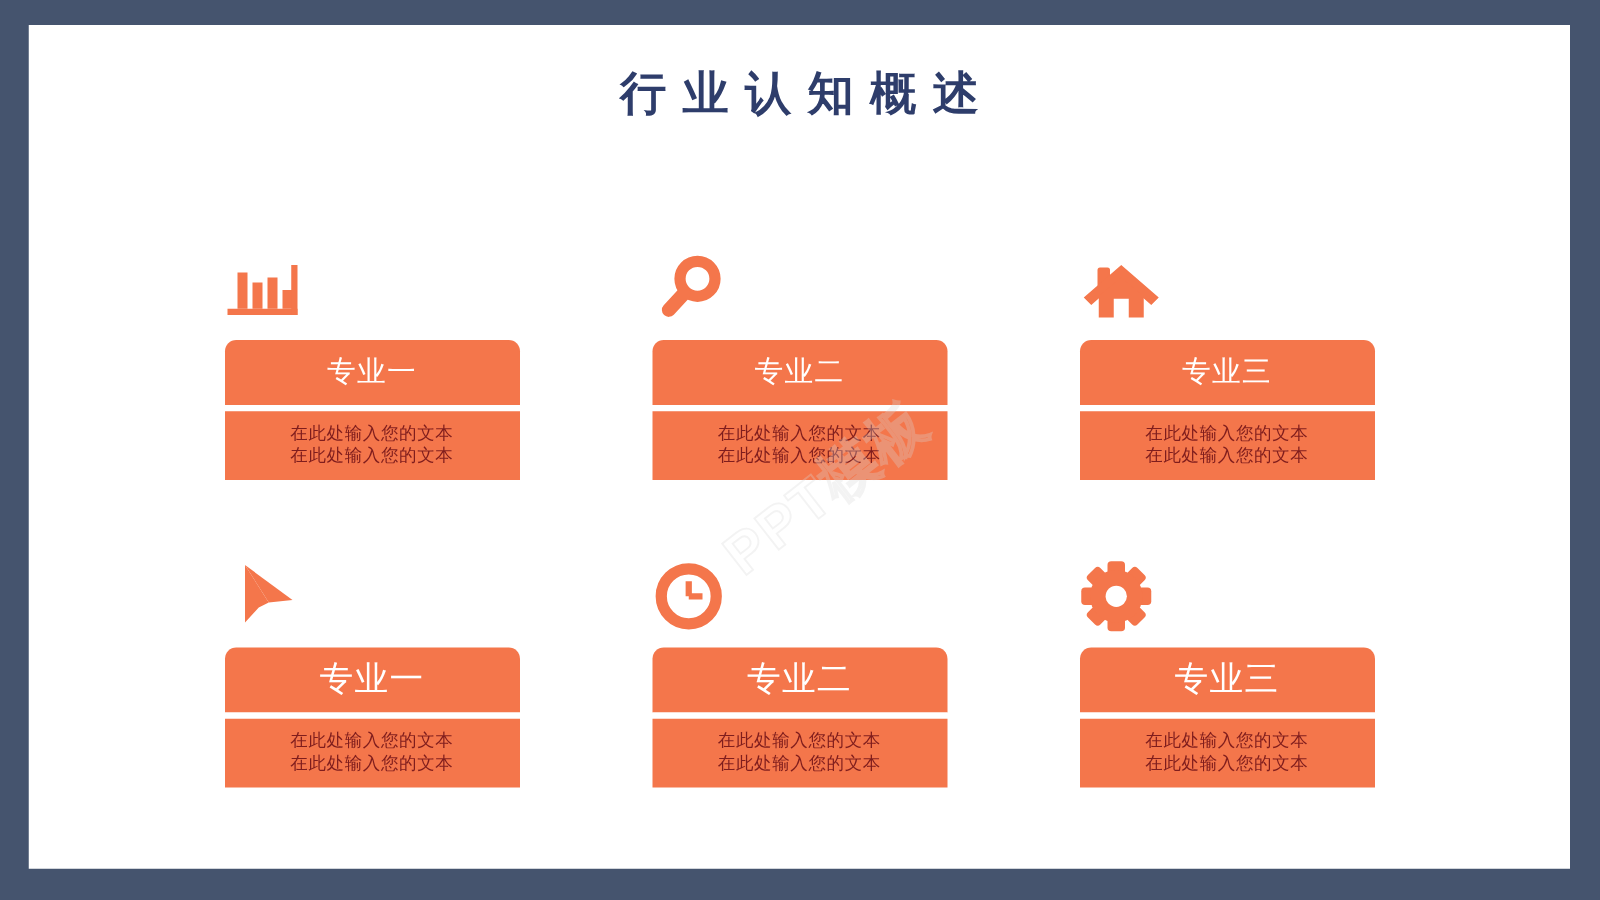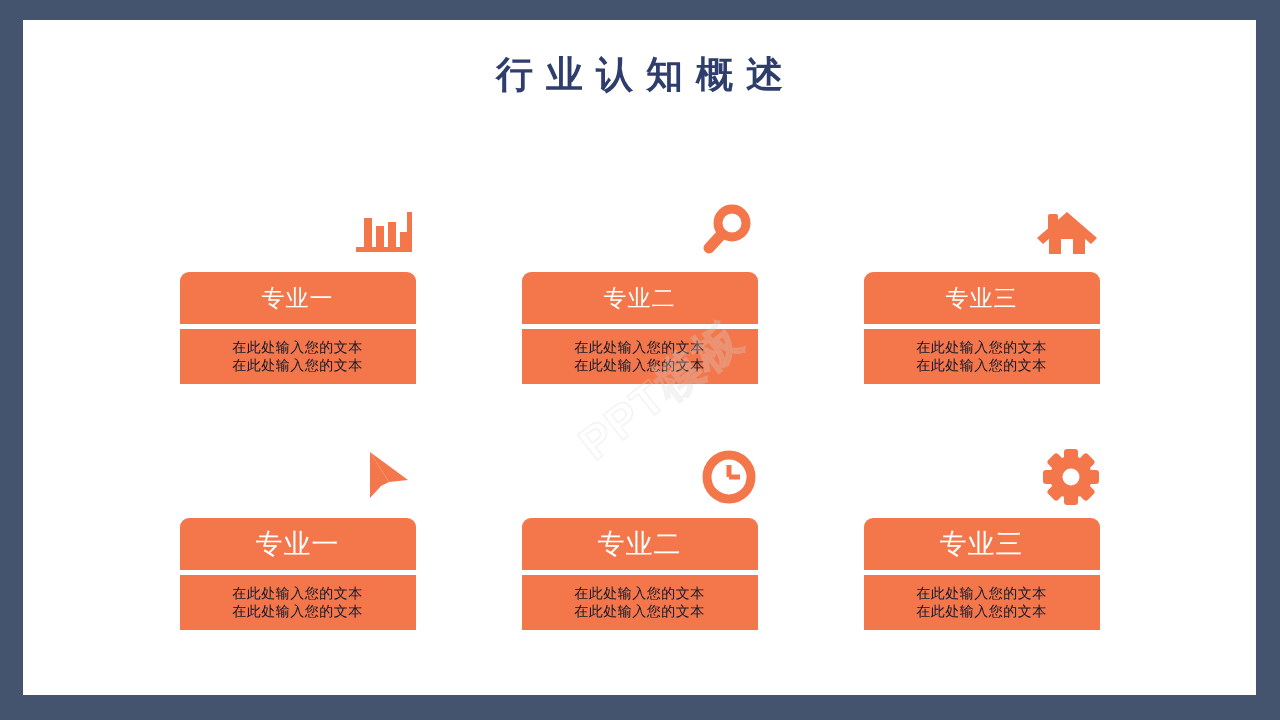--- a/index.html
+++ b/index.html
@@ -83,21 +83,21 @@
   }
   #grid-row-1 { top: 178px; }
   #grid-row-2 { top: 424px; }
 
   .card {
     position: relative;
     width: 236px;
     margin: 0 53px;
     display: flex;
     flex-direction: column;
-    align-items: flex-end;
+    align-items: flex-start;
   }
 
   .card-icon {
     height: 62px;
     display: flex;
     align-items: flex-end;
     justify-content: center;
     margin-bottom: 12px;
   }
   .card-icon svg { display: block; }
@@ -118,21 +118,21 @@
 
   .row2 .card-header { height: 52px; line-height: 52px; }
   .row2 .card-header-text { font-size: 27px; letter-spacing: 1px; }
 
   .card-gap { height: 5px; width: 100%; background: #ffffff; }
 
   .card-body {
     width: 100%;
     box-sizing: border-box;
     background: #f4764b;
-    color: #0f172a;
+    color: #7f1d1d;
     text-align: center;
     padding: 9px 0 10px 0;
     font-family: "DejaVu Sans", "Liberation Sans", sans-serif;
   }
   .card-body-line {
     display: block;
     font-size: 14px;
     line-height: 18px;
     letter-spacing: 0.5px;
   }

